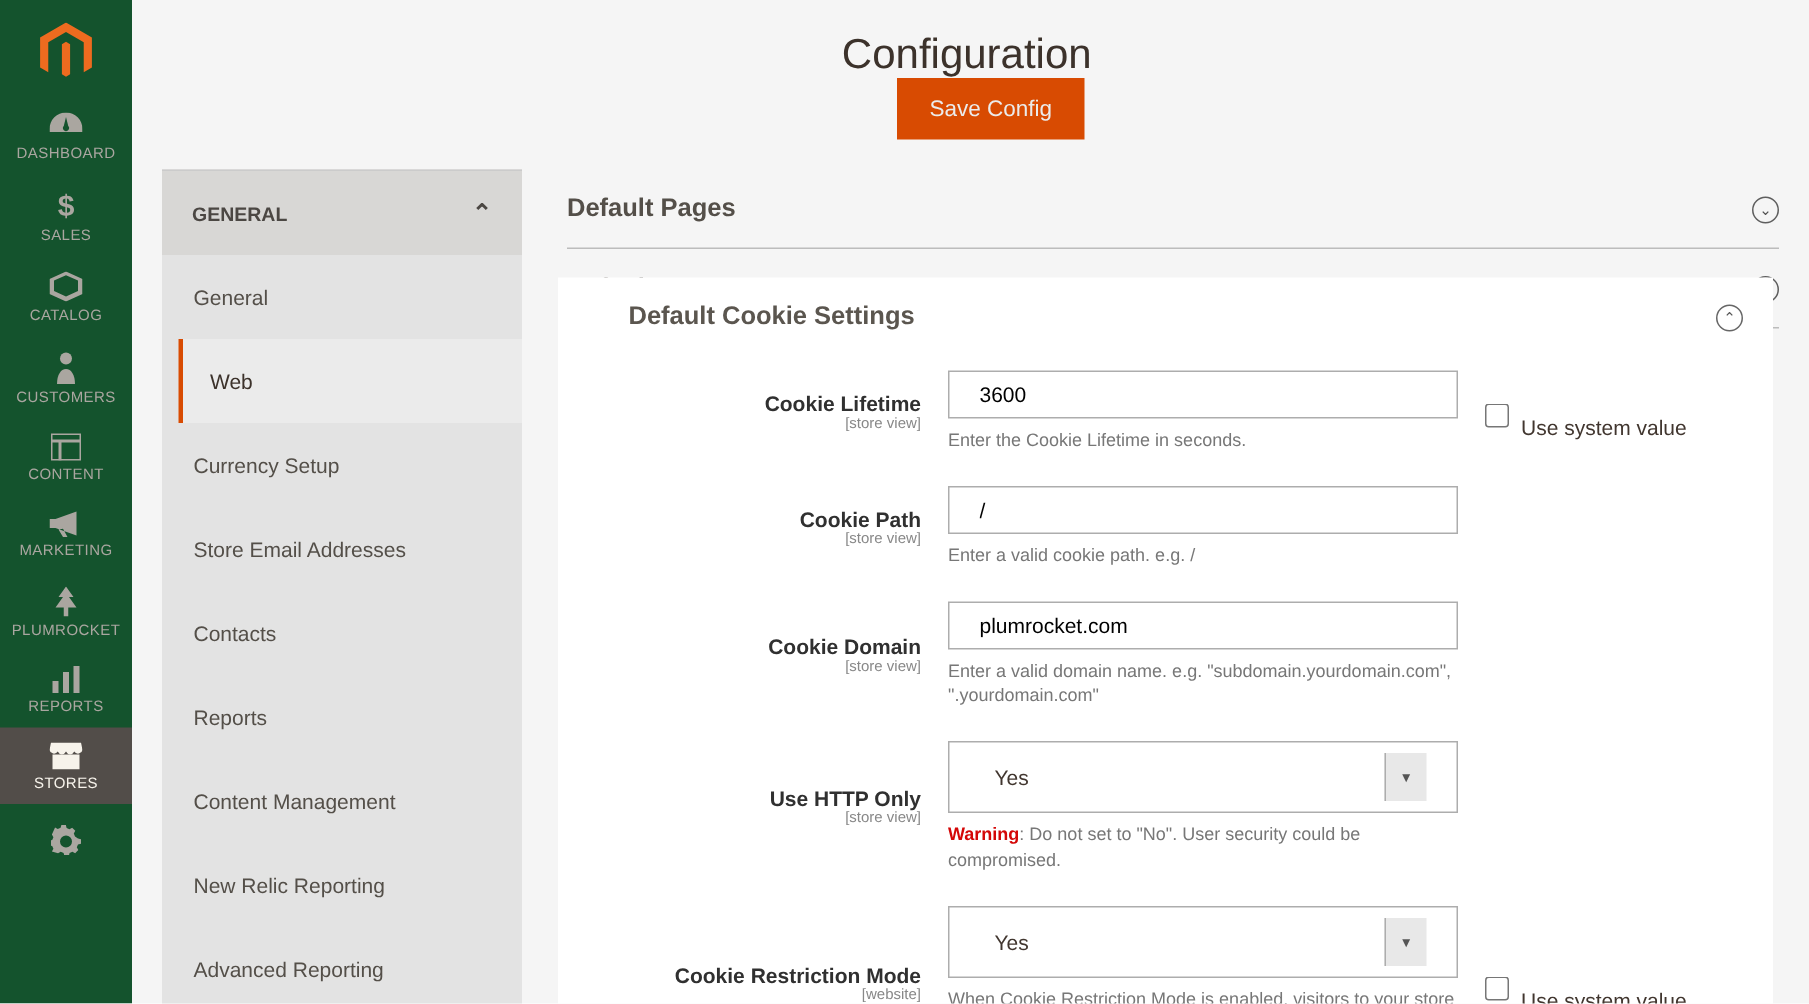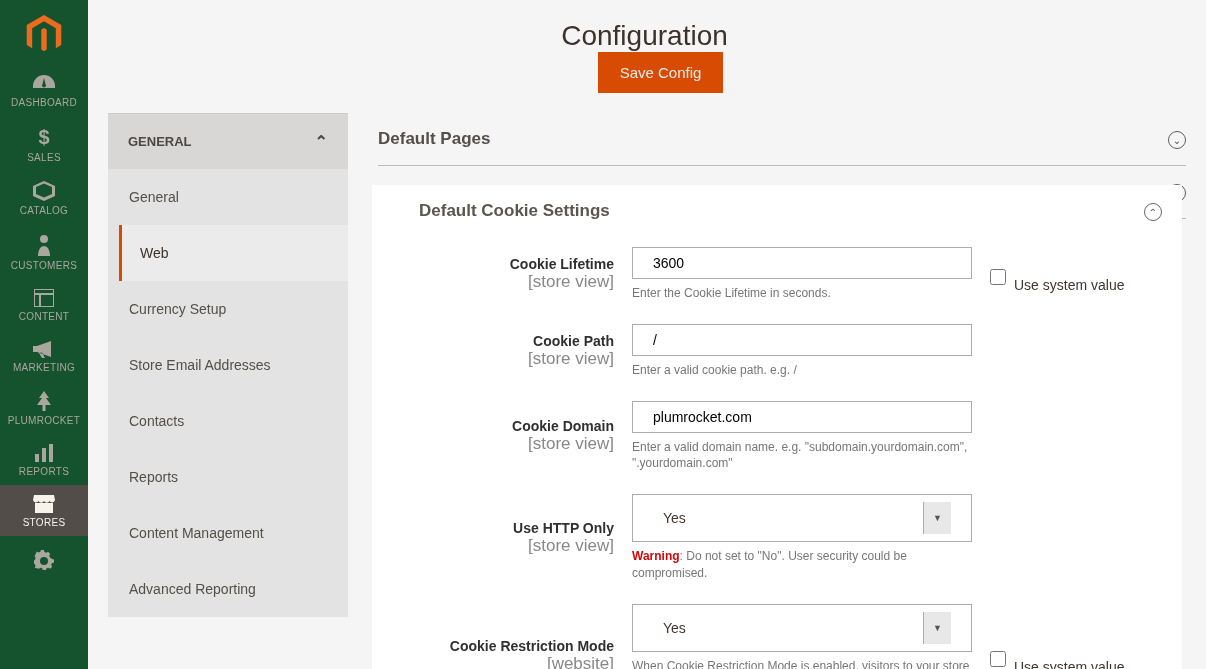--- a/index.html
+++ b/index.html
@@ -30,21 +30,21 @@
 .settings-col { flex: 1; margin-left: 30px; margin-right: 20px; }
 .collapsible { border-bottom: 1px solid #ccc; padding: 16px 0; display: flex; justify-content: space-between; align-items: flex-end; cursor: pointer; }
 .collapsible-title { font-size: 17px; font-weight: 600; color: #5b564f; }
 .circle-chev { width: 18px; height: 18px; border: 1px solid #666; border-radius: 50%; display: inline-flex; align-items: center; justify-content: center; font-size: 10px; color: #555; }
 .expanded-panel { background: #fff; padding: 16px 0 10px; position: relative; z-index: 10; margin-top: -1px; }
 .expanded-panel .collapsible { border-bottom: none; padding: 0 0 18px; margin-left: 47px; }
 
 .field-row { display: flex; align-items: center; padding: 8px 0 14px; }
 .field-label-wrap { width: 260px; text-align: right; padding-right: 18px; }
 .field-label { font-size: 14px; font-weight: 600; color: #303030; }
-.field-scope { font-size: 17px; color: #888; display: block; }
+.field-scope { font-size: 10px; color: #888; display: block; }
 .field-control { width: 340px; }
 .field-control input[type=text], .field-control .select-box { width: 100%; padding: 7px 20px; font-size: 14px; border: 1px solid #adadad; background: #fff; font-family: inherit; }
 .select-box { display: flex; justify-content: space-between; align-items: center; cursor: pointer; padding: 0; }
 .select-value { padding: 7px 10px; flex: 1; }
 .select-arrow { width: 28px; height: 32px; background: #e8e8e8; border-left: 1px solid #adadad; display: flex; align-items: center; justify-content: center; font-size: 9px; color: #555; }
 .field-note { font-size: 12px; color: #777; margin-top: 6px; line-height: 1.4; }
 .warn { color: #d40707; font-weight: 600; }
 .field-extra { margin-left: 18px; display: flex; align-items: center; padding-top: 6px; }
 .field-extra input[type=checkbox] { width: 16px; height: 16px; margin-right: 8px; border: 1px solid #adadad; }
 .field-extra label { font-size: 14px; margin-top: 16px; }
@@ -163,20 +163,21 @@
           <span class="chev">⌃</span>
         </div>
         <div class="sidebar-links">
           <div class="sidebar-link">General</div>
           <div class="sidebar-link active">Web</div>
           <div class="sidebar-link">Currency Setup</div>
           <div class="sidebar-link">Store Email Addresses</div>
           <div class="sidebar-link">Contacts</div>
           <div class="sidebar-link">Reports</div>
           <div class="sidebar-link">Content Management</div>
+          <div class="sidebar-link">New Relic Reporting</div>
           <div class="sidebar-link">Advanced Reporting</div>
         </div>
       </div>
     </div>
 
     <div class="settings-col">
       <div class="collapsible">
         <span class="collapsible-title">Default Pages</span>
         <span class="circle-chev">⌄</span>
       </div>

